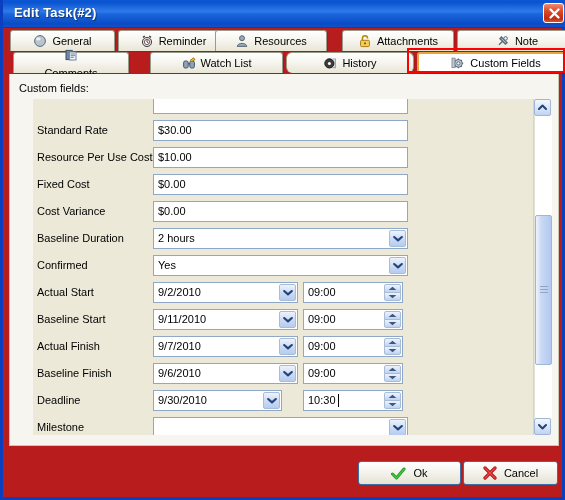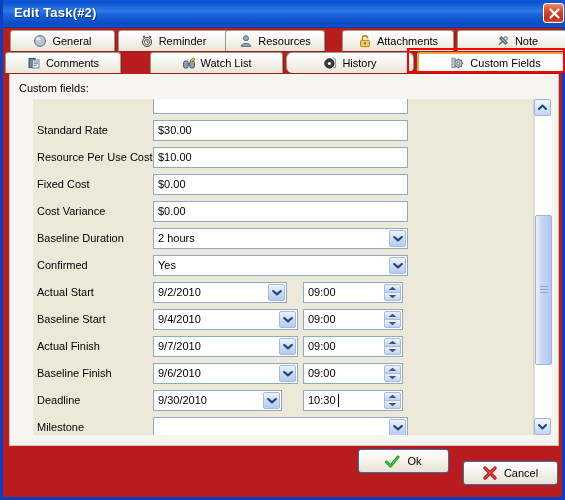--- a/index.html
+++ b/index.html
@@ -139,21 +139,21 @@
   }
   #sb-grip i{display:block;height:1px;background:#8fa4c6;margin-bottom:2px;}
   
   .dlgbtn{
     position:absolute;height:24px;box-sizing:border-box;
     border:1px solid #3b6ea5;border-radius:3px;
     background:linear-gradient(to bottom,#ffffff 0%,#f4f3ee 45%,#e6e3d4 100%);
     display:flex;align-items:center;justify-content:center;gap:7px;
     font-size:11px;color:#000;cursor:pointer;
   }
-  #ok-button{left:355px;top:449px;width:91px;text-align:center;}
+  #ok-button{left:355px;top:461px;width:103px;text-align:center;}
   #cancel-button{left:460px;top:461px;width:95px;}
   
   #annotation-box{
     position:absolute;left:404px;top:48px;width:158px;height:25px;
     box-sizing:border-box;border:2px solid #ff0000;
     pointer-events:none;z-index:9;
   }
 </style>
 </head>
 <body>
@@ -179,21 +179,21 @@
       </div>
       <div class="tab" style="left: 115px; width: 110px;">
         <span class="ticon"><svg width="14" height="14" viewBox="0 0 14 14">
             <circle cx="7" cy="8" r="4.6" fill="#d8d8d8" stroke="#444"></circle>
             <circle cx="7" cy="8" r="2.6" fill="#fff" stroke="#666"></circle>
             <path d="M7 8 L7 6.2 M7 8 L8.4 8.8" stroke="#c00" stroke-width="1"></path>
             <path d="M3 3.4 L4.8 2 M11 3.4 L9.2 2" stroke="#444" stroke-width="1.5"></path>
           </svg></span>
         <span>Reminder</span>
       </div>
-      <div class="tab" style="left: 222px; width: 100px;">
+      <div class="tab" style="left: 212px; width: 112px;">
         <span class="ticon"><svg width="14" height="14" viewBox="0 0 14 14">
             <circle cx="7" cy="4.2" r="2.5" fill="#9aa7b4" stroke="#5b6b7a"></circle>
             <path d="M2.2 12.4 C2.6 8.4 11.4 8.4 11.8 12.4 Z" fill="#9aa7b4" stroke="#5b6b7a"></path>
           </svg></span>
         <span>Resources</span>
       </div>
       <div class="tab" style="left: 339px; width: 112px;">
         <span class="ticon"><svg width="14" height="14" viewBox="0 0 14 14">
             <path d="M4.4 6.5 L4.4 4.4 A2.6 2.6 0 0 1 9.6 4.4" stroke="#b8860b" stroke-width="1.5" fill="none"></path>
             <rect x="2.6" y="6.3" width="8.8" height="6.3" rx="1" fill="#f2cf5e" stroke="#a97d10"></rect>
@@ -204,21 +204,21 @@
       <div class="tab" style="left: 454px; width: 120px;">
         <span class="ticon"><svg width="14" height="14" viewBox="0 0 14 14">
             <path d="M3 10.8 L6.1 7.7 M5.4 3 L11 8.6 L9.4 10 L4 4.6 Z" stroke="#5b6b7a" stroke-width="1.4" fill="#c9d2da"></path>
             <circle cx="9.6" cy="4.4" r="1.8" fill="#e8eef4" stroke="#5b6b7a"></circle>
           </svg></span>
         <span>Note</span>
       </div>
     </div>
 
   <div class="tabrow" id="tabrow2" style="top:52px;">
-      <div class="tab" style="left: 2px; width: 116px;">
+      <div class="tab" style="left: 10px; width: 116px; flex-direction: column;">
         <span class="ticon"><svg width="14" height="14" viewBox="0 0 14 14">
             <rect x="2" y="2.4" width="6.2" height="9.2" fill="#6f87a0" stroke="#3d5168"></rect>
             <rect x="5.6" y="4" width="6.4" height="8" fill="#f2f4f7" stroke="#6f87a0"></rect>
             <path d="M6.7 6 H11 M6.7 7.7 H11 M6.7 9.4 H9.6" stroke="#6f87a0" stroke-width="1"></path>
           </svg></span>
         <span>Comments</span>
       </div>
       <div class="tab" style="left: 147px; width: 133px;">
         <span class="ticon"><svg width="14" height="14" viewBox="0 0 14 14">
             <rect x="1.6" y="5" width="4.6" height="7" rx="1.6" fill="#8fa3b8" stroke="#45586c"></rect>
@@ -301,21 +301,21 @@
               <span class="fval">Yes</span>
               <div class="arrowbtn">
                 <svg width="10" height="7" viewBox="0 0 10 7">
                   <path d="M1.2 2 L5 5.4 L8.8 2" stroke="#21437c" stroke-width="2.1" fill="none" stroke-linecap="round" stroke-linejoin="round"></path>
                 </svg>
               </div>
             </div>
           </div>
           <div class="frow" style="top: 189px;">
             <div class="flabel">Actual Start</div>
-            <div class="fcombo" style="left: 134px; width: 134px;">
+            <div class="fcombo" style="left: 134px; width: 145px;">
               <span class="fval">9/2/2010</span>
               <div class="arrowbtn">
                 <svg width="10" height="7" viewBox="0 0 10 7">
                   <path d="M1.2 2 L5 5.4 L8.8 2" stroke="#21437c" stroke-width="2.1" fill="none" stroke-linecap="round" stroke-linejoin="round"></path>
                 </svg>
               </div>
             </div>
             <div class="fspin" style="left: 284px; width: 100px;">
               <span class="fval">09:00</span>
               <div class="spinup">
@@ -326,21 +326,21 @@
               <div class="spindown">
                 <svg width="9" height="5" viewBox="0 0 9 5">
                   <path d="M0.6 1 L4.5 4.2 L8.4 1 Z" fill="#3a5880"></path>
                 </svg>
               </div>
             </div>
           </div>
           <div class="frow" style="top: 216px;">
             <div class="flabel">Baseline Start</div>
             <div class="fcombo" style="left: 134px; width: 145px;">
-              <span class="fval">9/4/2010</span>
+              <span class="fval">9/11/2010</span>
               <div class="arrowbtn">
                 <svg width="10" height="7" viewBox="0 0 10 7">
                   <path d="M1.2 2 L5 5.4 L8.8 2" stroke="#21437c" stroke-width="2.1" fill="none" stroke-linecap="round" stroke-linejoin="round"></path>
                 </svg>
               </div>
             </div>
             <div class="fspin" style="left: 284px; width: 100px;">
               <span class="fval">09:00</span>
               <div class="spinup">
                 <svg width="9" height="5" viewBox="0 0 9 5">

